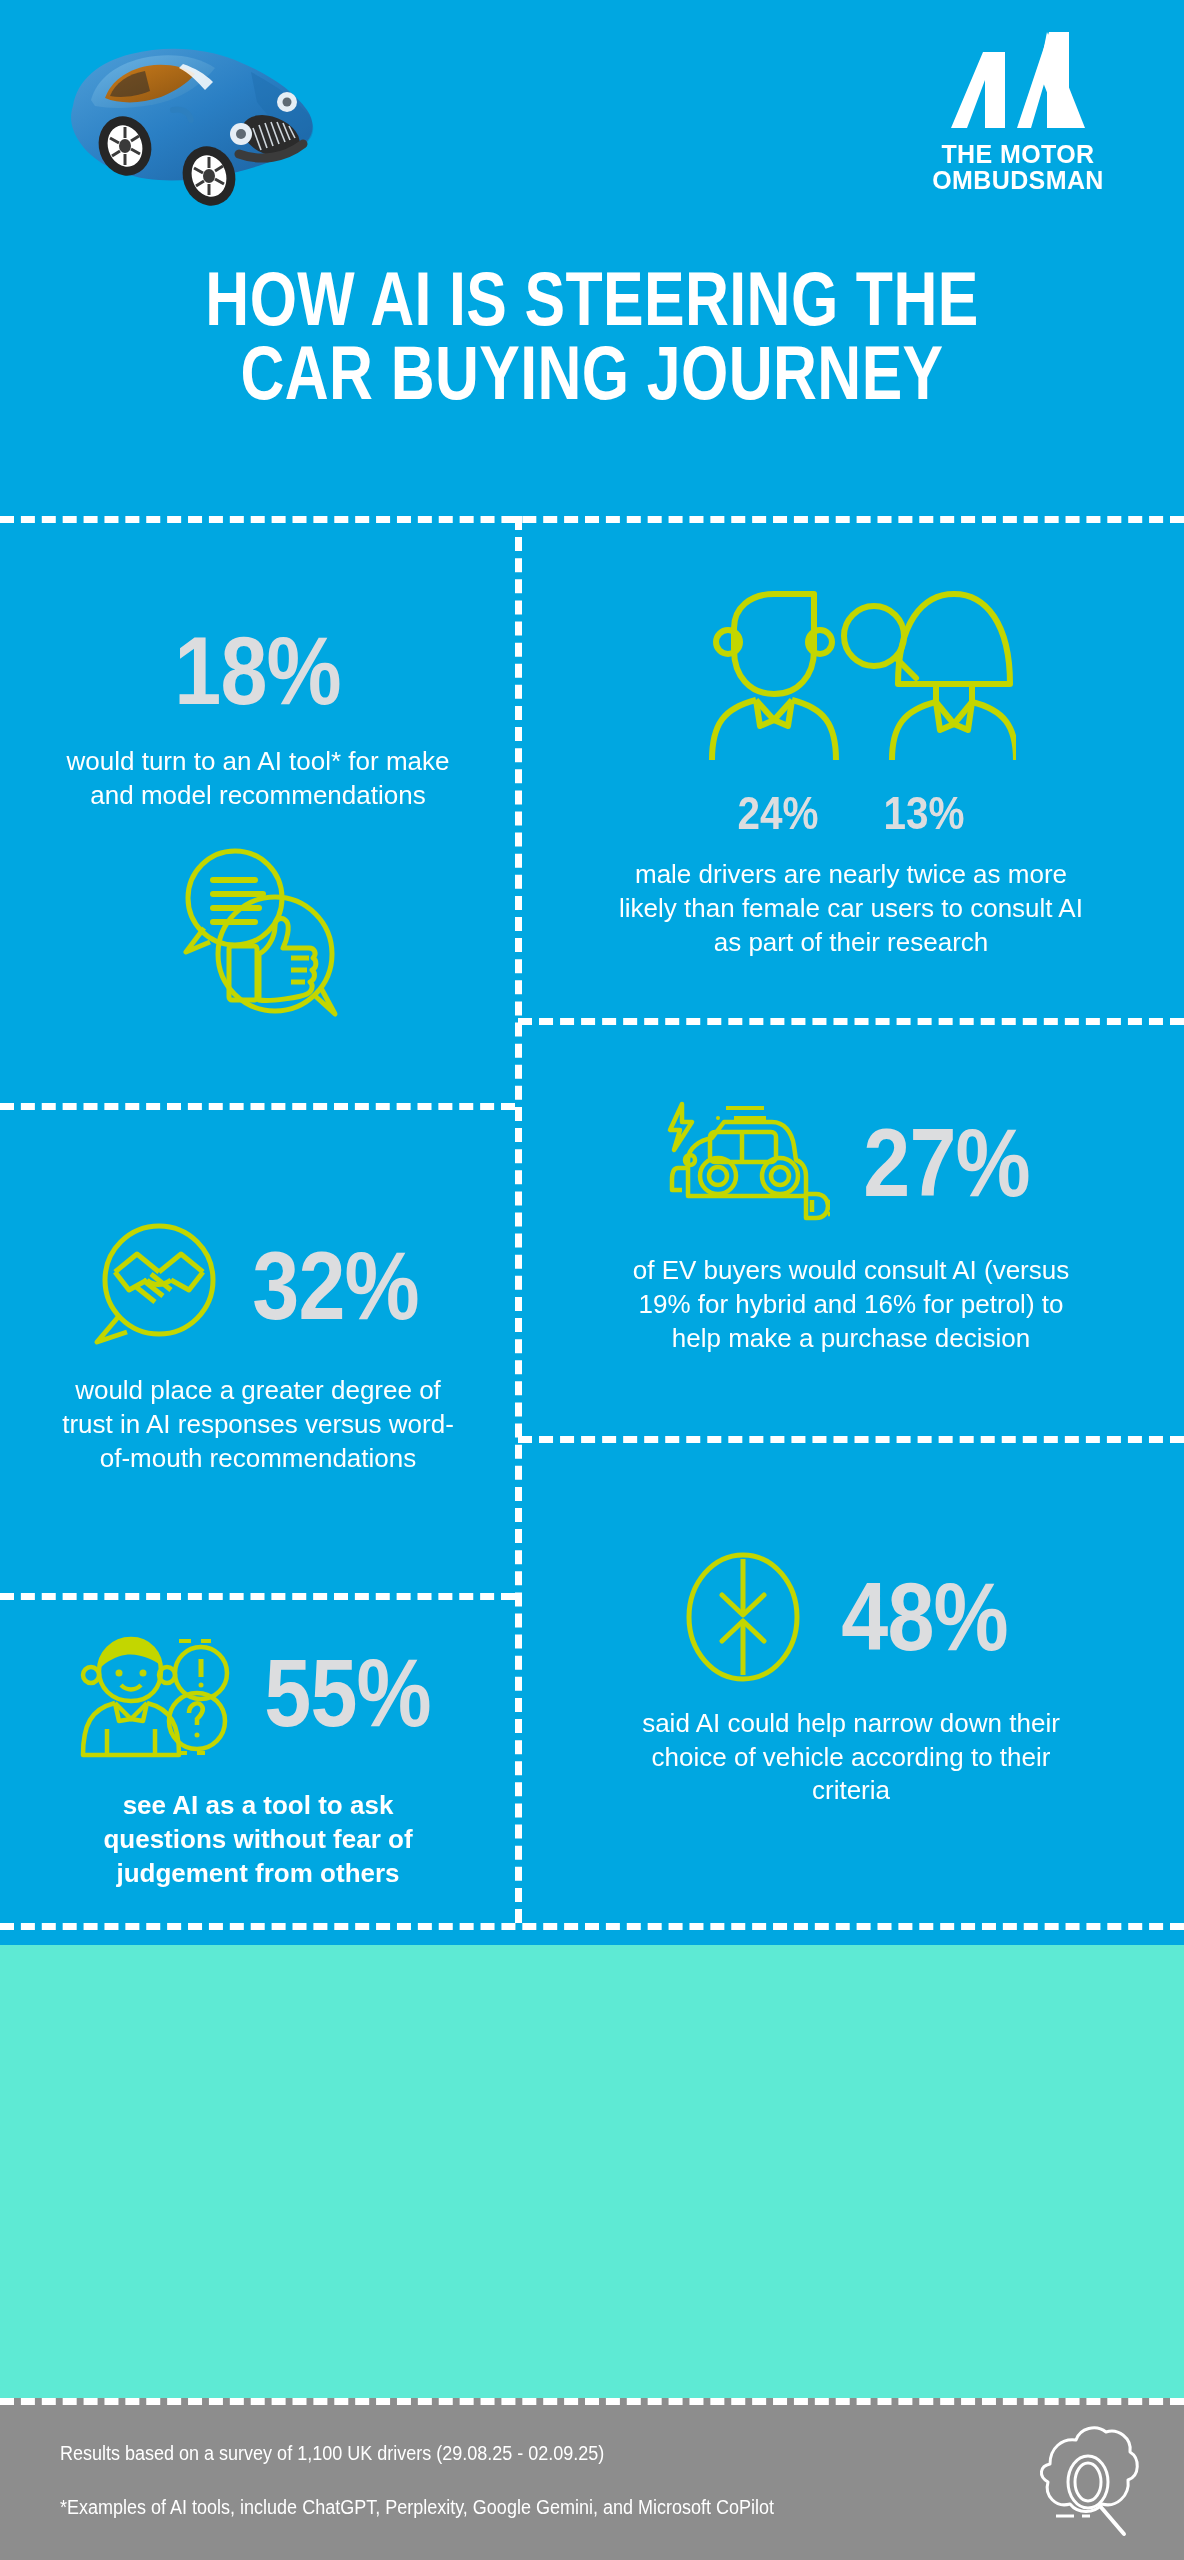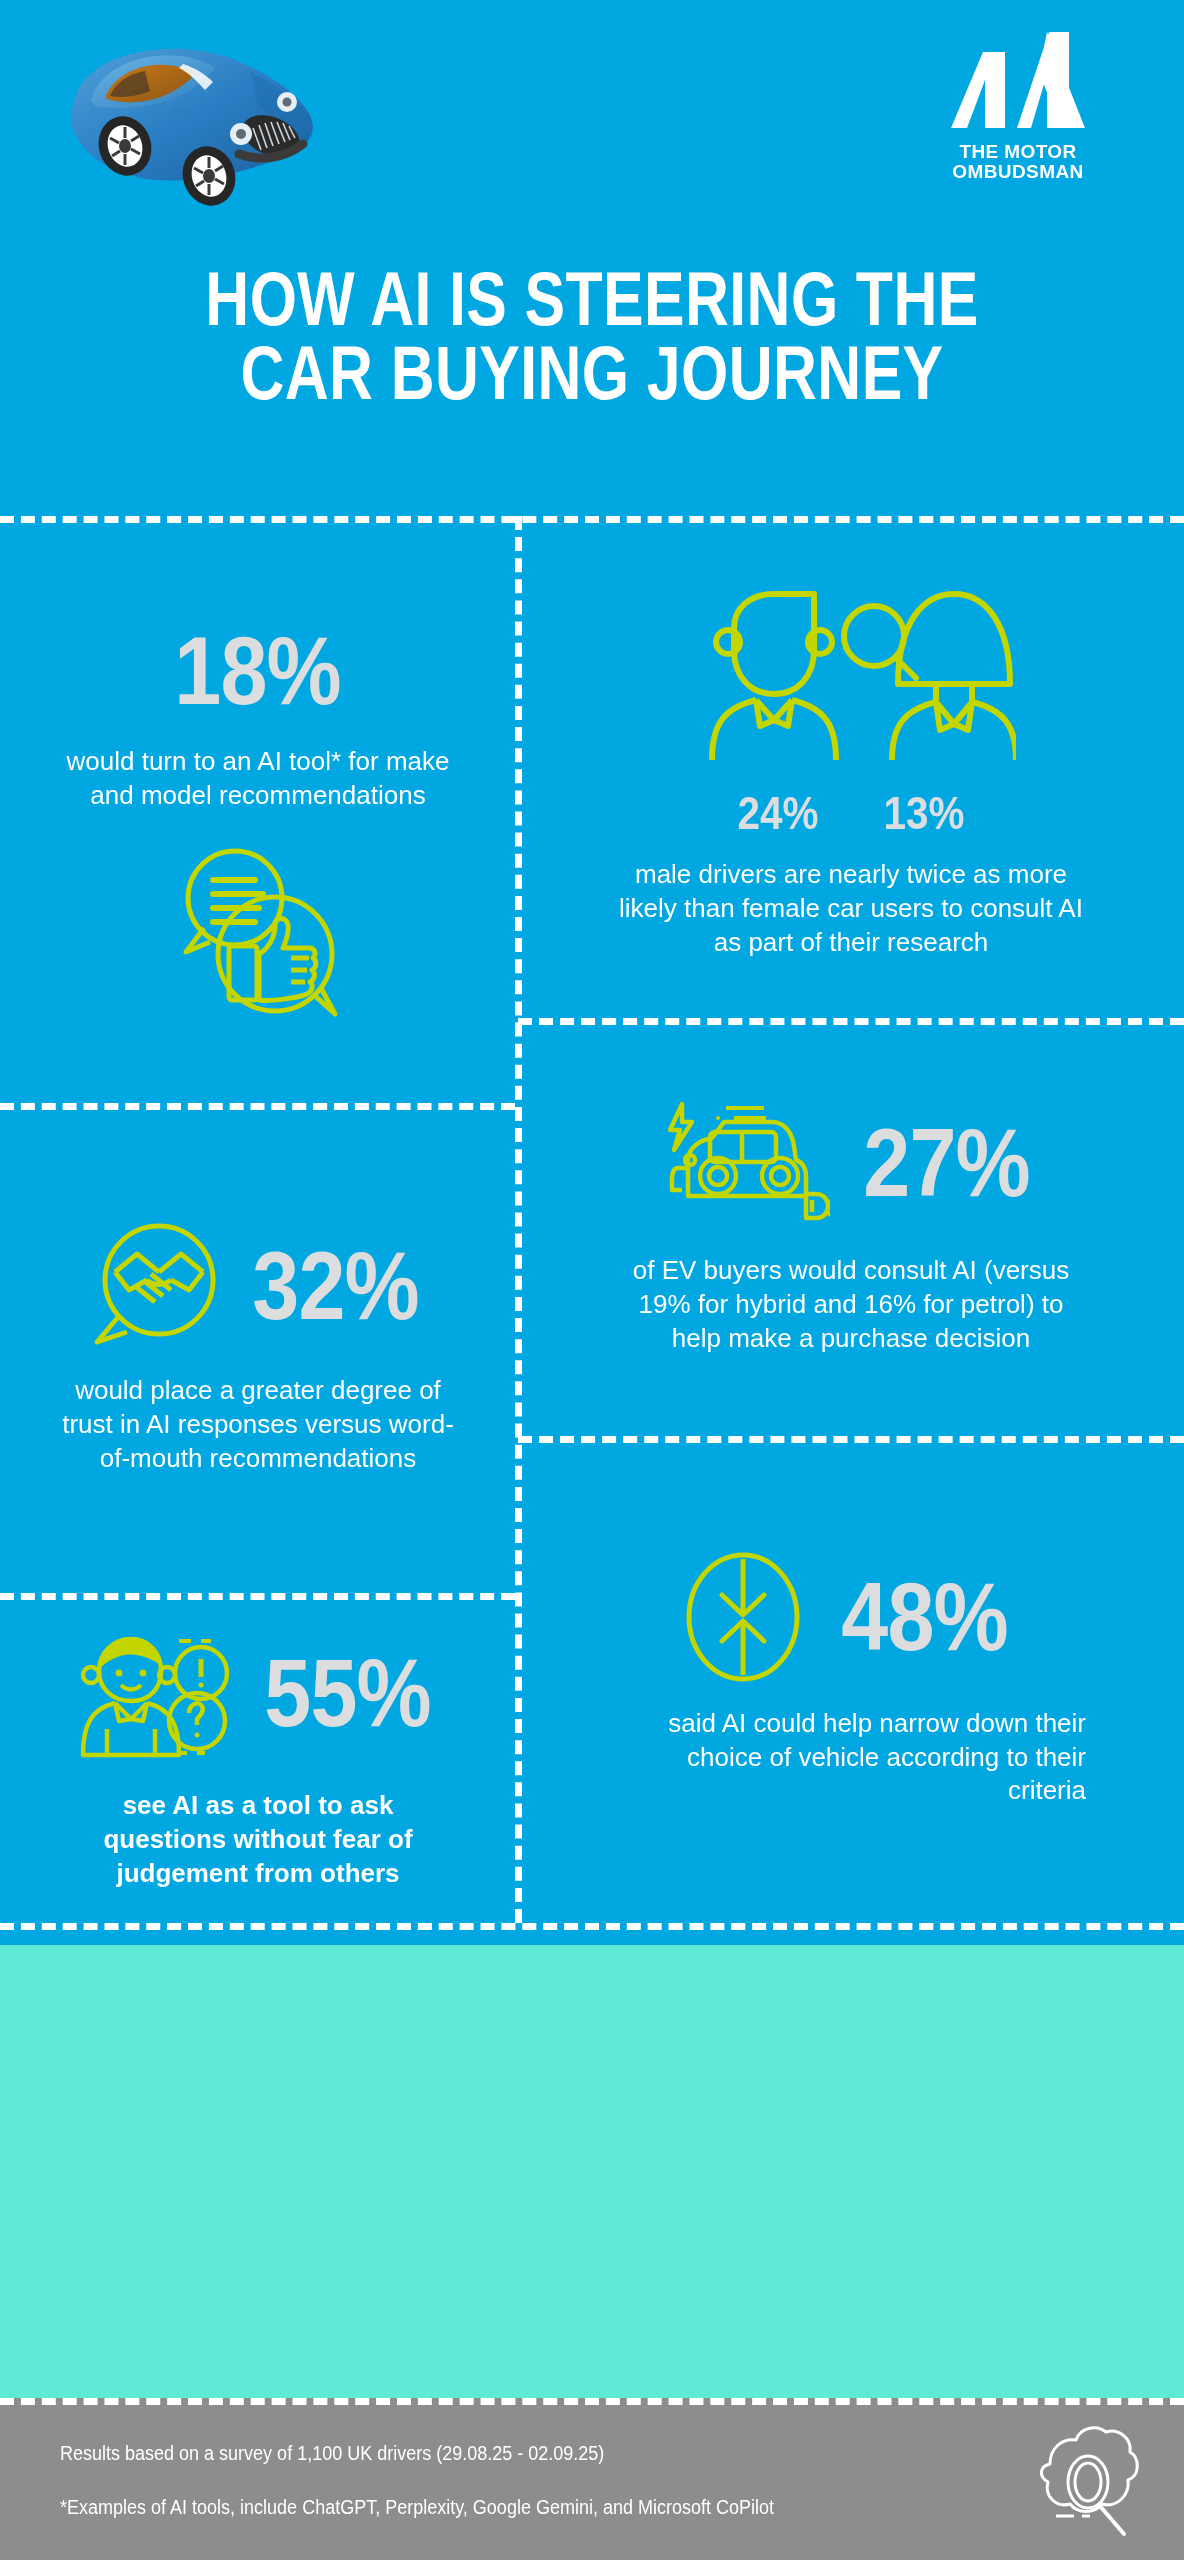--- a/index.html
+++ b/index.html
@@ -34,21 +34,21 @@
     position: absolute;
     right: 36px;
     top: 28px;
     width: 260px;
     text-align: center;
   }
   .logo-mark { width: 150px; height: 108px; display: block; margin: 0 auto 6px; }
   .logo-text {
     color: #ffffff;
     font-weight: bold;
-    font-size: 19px;
+    font-size: 25px;
     line-height: 1.03;
     letter-spacing: 0.4px;
     font-family: "Liberation Sans", sans-serif;
   }
   .title {
     position: absolute;
     top: 262px;
     left: 0;
     width: 100%;
     text-align: center;
@@ -462,21 +462,21 @@
               <line x1="152" y1="102" x2="152" y2="114"></line>
               <line x1="168" y1="104" x2="178" y2="104"></line>
               <line x1="168" y1="116" x2="178" y2="116"></line>
             </svg>
           </div>
           <div class="stat">27%</div>
         </div>
         <div class="caption caption-wide" style="margin-top:26px;">of EV buyers would consult AI  (versus 19% for hybrid and 16% for petrol) to help make a purchase decision</div>
       </div>
 
-      <div class="cell" style="height:487px;text-align:right;">
+      <div class="cell" style="height:487px;">
         <div class="row-horiz" style="gap:26px;">
           <div>
             <svg width="122" height="132" viewBox="0 0 122 132" fill="none" stroke="#c3d600" stroke-width="5">
               <ellipse cx="61" cy="66" rx="54" ry="62"></ellipse>
               <line x1="61" y1="8" x2="61" y2="62" stroke-width="5"></line>
               <path d="M40 44 L61 64 L82 44" stroke-linejoin="round" stroke-linecap="round"></path>
               <line x1="61" y1="124" x2="61" y2="70" stroke-width="5"></line>
               <path d="M40 90 L61 70 L82 90" stroke-linejoin="round" stroke-linecap="round"></path>
             </svg>
           </div>

